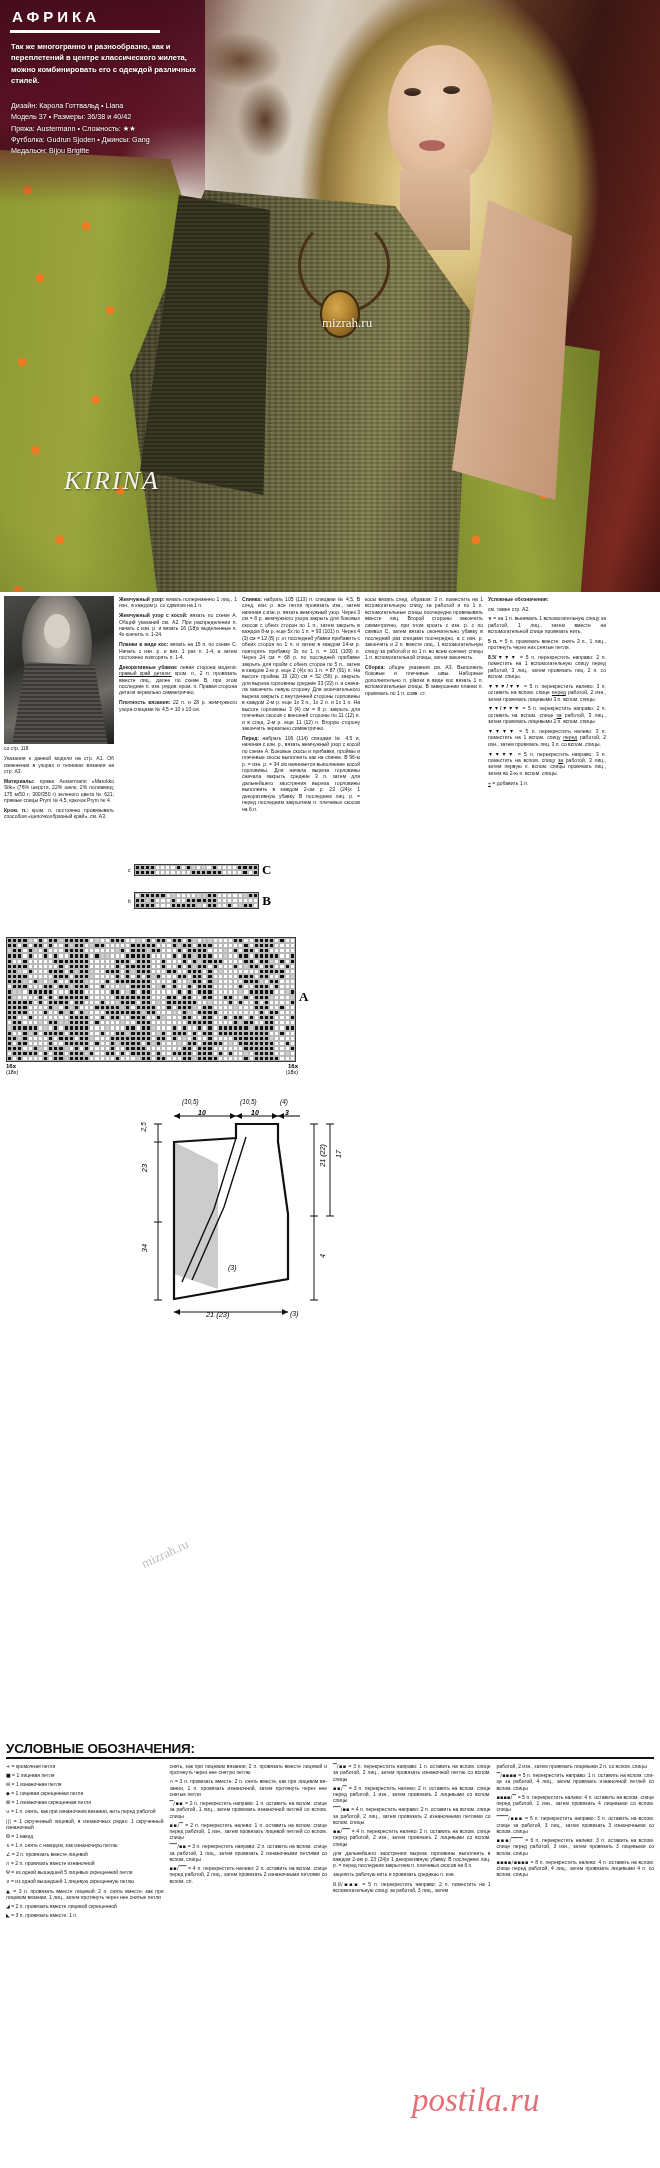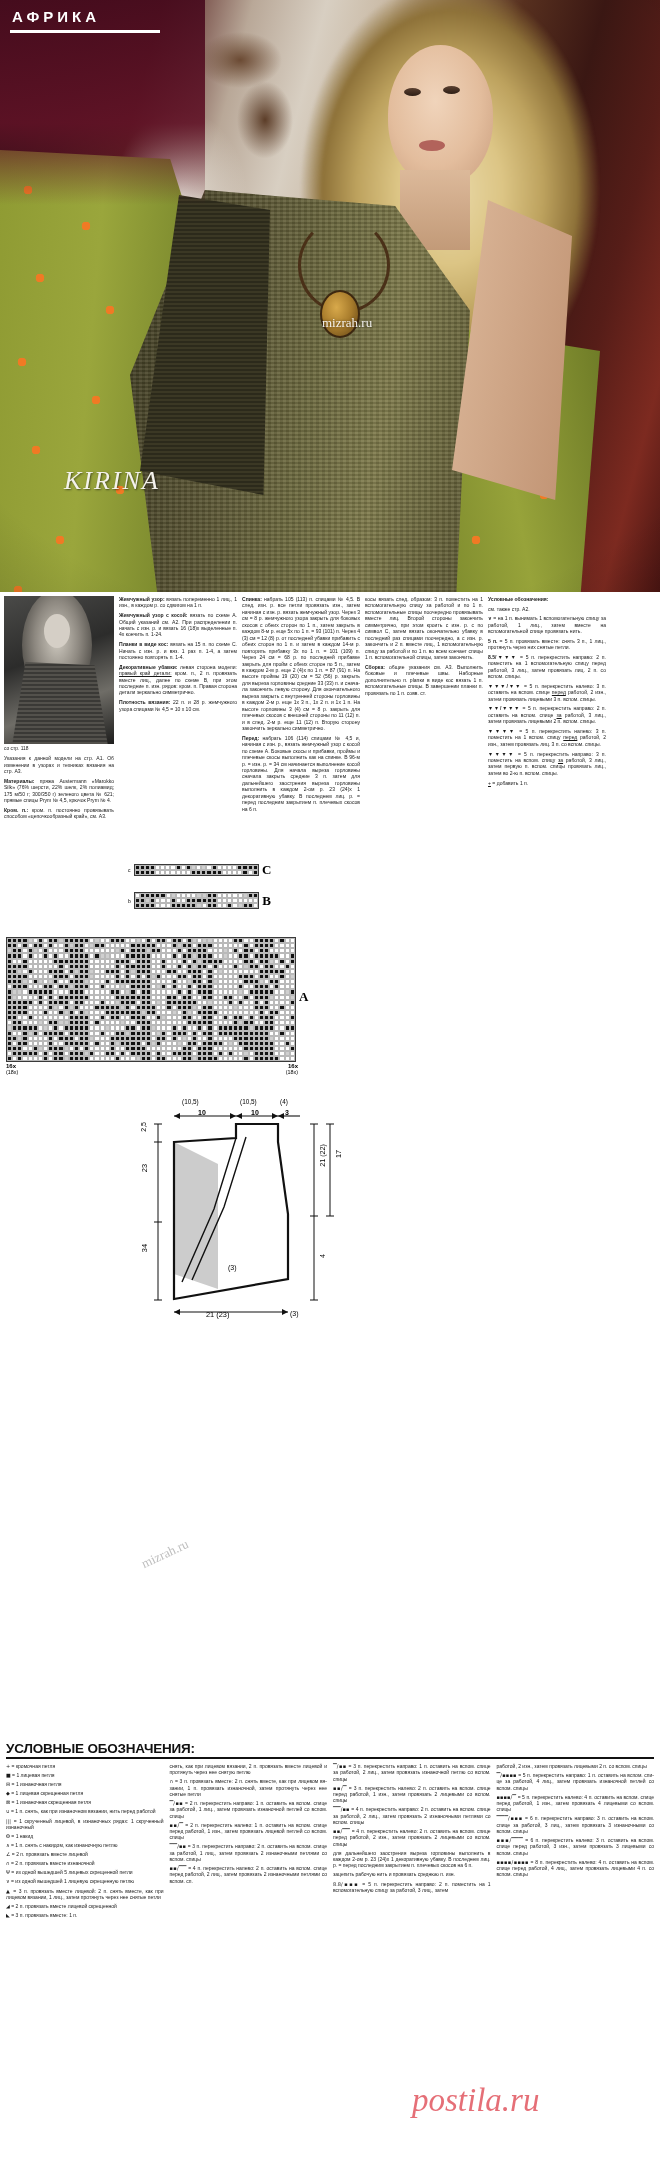--- a/index.html
+++ b/index.html
@@ -241,20 +241,28 @@
   <div class="fig-vest"></div>
   <div class="fig-vest-dark"></div>
   <div class="fig-arm"></div>
   <div class="fig-necklace"></div>
   <div class="fig-pendant"></div>
   <div class="vignette"></div>
 
   <div class="title-panel"></div>
   <div class="mag-title">АФРИКА</div>
   <div class="title-rule"></div>
+  <div class="lede">Так же многогранно и разнообразно, как и переплетений в центре классического жилета, можно комбинировать его с одеждой различных стилей.</div>
+  <div class="credits">
+    <div>Дизайн: Карола Готтвальд • Liana</div>
+    <div>Модель 37 • Размеры: 36/38 и 40/42</div>
+    <div>Пряжа: Austermann • Сложность: ★★</div>
+    <div>Футболка: Gudrun Sjoden • Джинсы: Gang</div>
+    <div>Медальон: Bijou Brigitte</div>
+  </div>
   <div class="wm-kirina">KIRINA</div>
   <div class="wm-mizrah">mizrah.ru</div>
 </div>
 
 <div id="instructions">
   <div class="cols">
 
     <div class="col col-photo">
       <div class="bw-photo">
         <div class="bw-hair"></div>
@@ -1794,21 +1802,21 @@
         <div style="font-size:6px;font-weight:bold">16x</div>
         <div style="font-size:5.4px">(18x)</div>
       </div>
       <div style="text-align:right">
         <div style="font-size:6px;font-weight:bold">16x</div>
         <div style="font-size:5.4px">(18x)</div>
       </div>
     </div>
   </div>
 
-  <div class="schem" style="position:absolute; left:118px; top:508px;">
+  <div class="schem" style="position:absolute; left:118px; top:508px;font-style:italic;">
     <svg width="340" height="215" viewBox="0 0 340 215">
 
       <path d="M56,38 L56,170 L100,185 L100,60 Z" fill="#cccccc" stroke="none"></path>
 
       <path d="M56,38 L118,34 L118,20 L160,20 L160,38 L170,110 L170,175 L56,195 Z" fill="none" stroke="#111" stroke-width="2.2"></path>
 
       <path d="M118,34 L96,105 L64,178" fill="none" stroke="#111" stroke-width="1.4"></path>
       <path d="M128,33 L106,103 L74,176" fill="none" stroke="#111" stroke-width="1.4"></path>
 
       <line x1="56" y1="38" x2="56" y2="200" stroke="#111" stroke-width="1.6" stroke-dasharray="5,4"></line>

